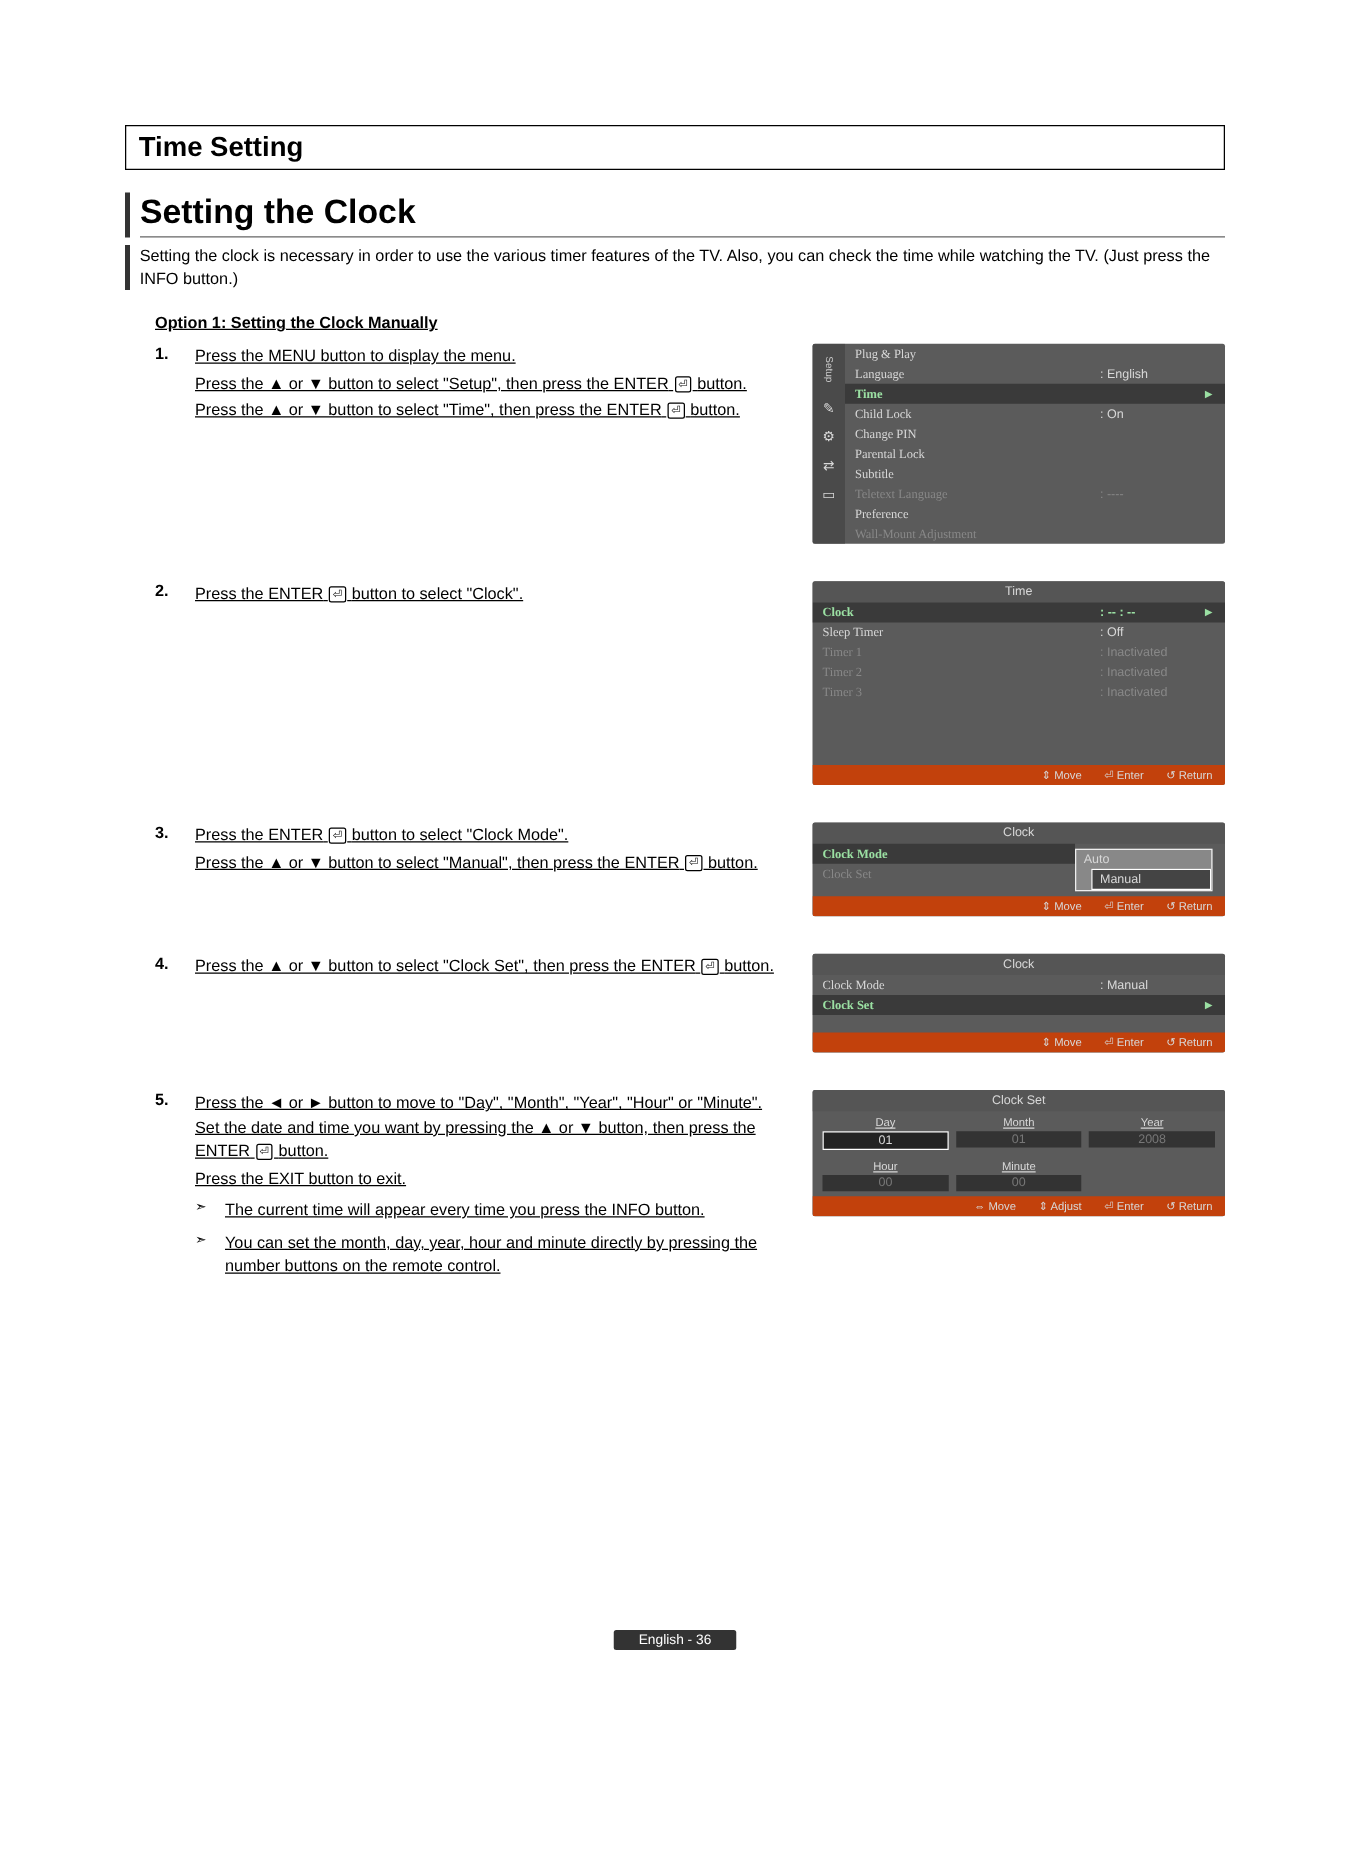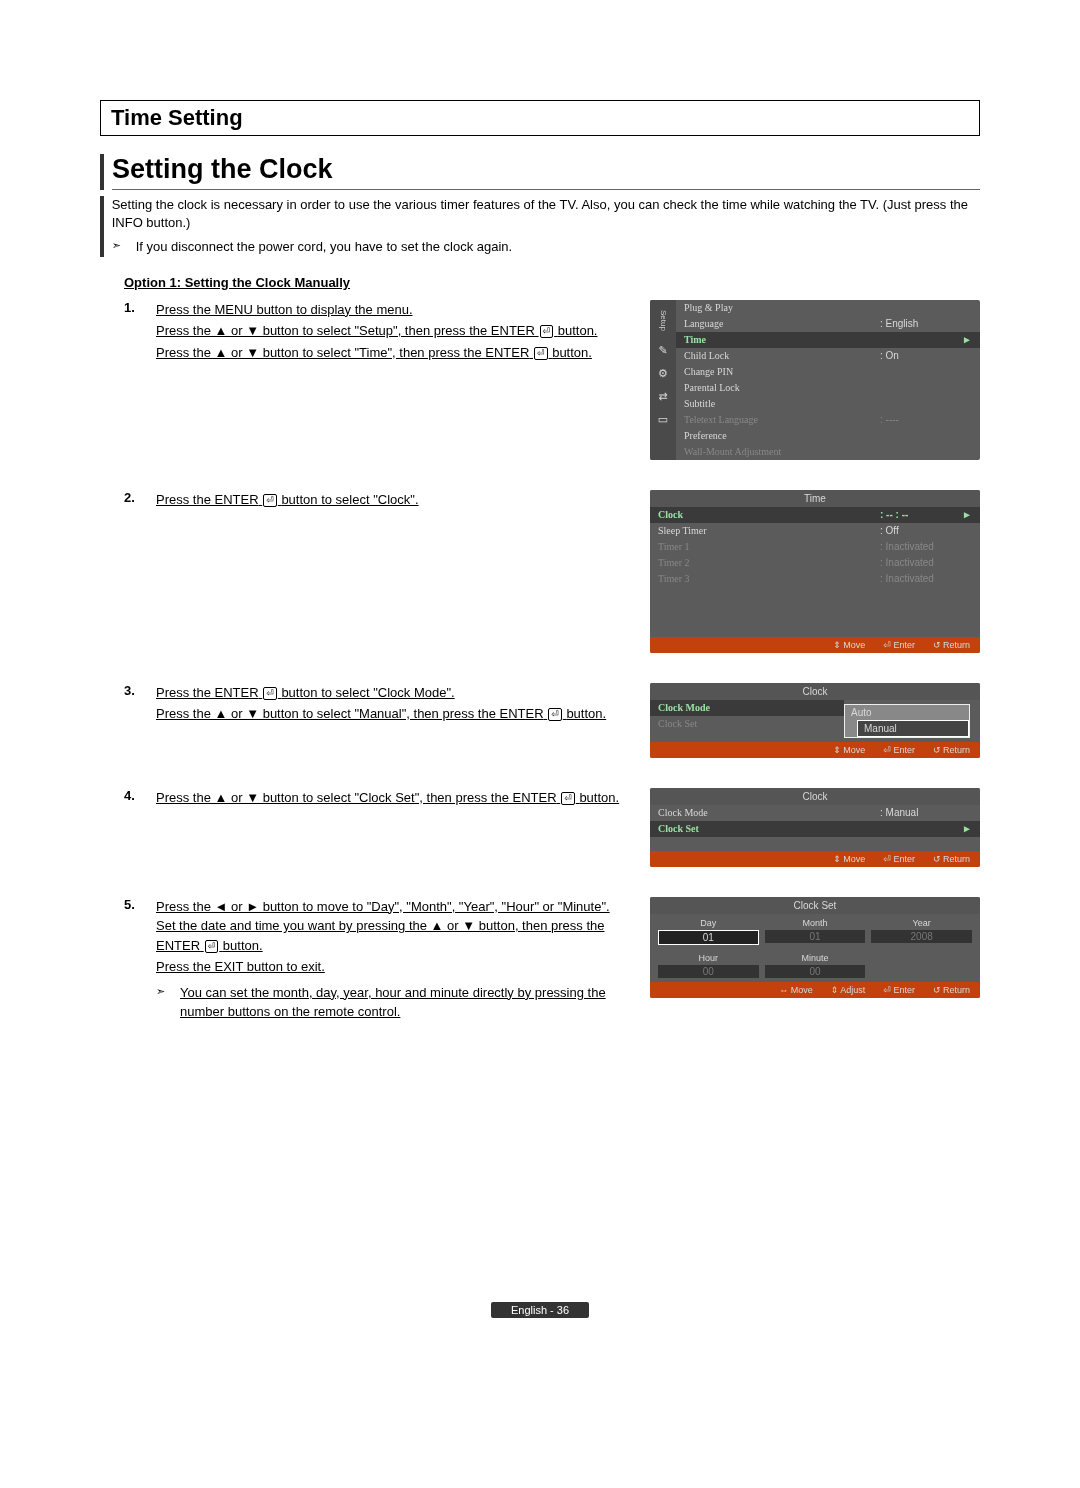--- a/index.html
+++ b/index.html
@@ -33,21 +33,21 @@
   .osd-item .lbl { flex:1;font-family:Liberation Serif, serif; }
   .osd-item .val { width:80px; }
   .osd-item .arrow { width:12px; text-align:right; }
   .osd-footer { display:flex; justify-content:flex-end; gap:18px; background:#c2410c; padding:3px 10px; font-size:9px;}
   .osd-footer span::before { margin-right:3px; }
   .popup { background:#888; border:1px solid #eee; margin:4px 8px 4px 100px; }
   .popup-item { padding:2px 6px; }
   .popup-item.sel { background:#444; border:1px solid #fff;margin-left:12px;}
   .clockset-grid { display:flex; justify-content:space-around; padding:4px 8px; gap:6px;}
   .clockset-col { text-align:center; flex:1;}
-  .clockset-col .h { font-size:9px; margin-bottom:2px;}
+  .clockset-col .h { font-size:9px; margin-bottom:2px;text-decoration:underline;}
   .clockset-col .v { background:#333; padding:1px 0; font-size:10px;}
   .clockset-col .v.sel { border:1px solid #fff; background:#222;}
   .clockset-col .v.dim { color:#777;}
   .footer { text-align:center; margin-top:280px; }
   .footer-pill { display:inline-block; background:#333; color:#fff; font-size:11px; padding:2px 20px; border-radius:2px;}
   .glyph { font-size:9px;}
   .inv-enter{display:inline-block; border:1px solid #000; border-radius:2px; font-size:9px; padding:0 2px; line-height:11px; vertical-align:middle; margin:0 1px;}
 </style>
 </head>
 <body>
@@ -58,21 +58,20 @@
 
 <div class="sub-heading">
   <div class="vbar"></div>
   <div class="sub-title">Setting the Clock</div>
 </div>
 
 <div class="intro-block">
   <div class="intro-bar"></div>
   <div class="intro-text">
     <span>Setting the clock is necessary in order to use the various timer features of the TV. Also, you can check the time while watching the TV. (Just press the INFO button.)</span>
-    <div class="note">If you disconnect the power cord, you have to set the clock again.</div>
   </div>
 </div>
 
 <div class="option-h">Option 1: Setting the Clock Manually</div>
 
 <div class="steps">
 
   <div class="step-row">
     <div class="sn">1.</div>
     <div class="step-text">
@@ -209,21 +208,21 @@
                   <span class="val"></span>
                   <span class="arrow"></span>
                 </div>
                 <div class="osd-item dim">
                   <span class="lbl">Clock Set</span>
                   <span class="val"></span>
                   <span class="arrow"></span>
                 </div>
               </div>
           </div>
-          <div style="width:136px;padding:4px 10px 4px 0;">
+          <div style="width:120px;padding:4px 10px 4px 0;">
             <div class="popup" style="margin:0;">
               <div class="popup-item">Auto</div>
               <div class="popup-item sel">Manual</div>
             </div>
           </div>
         </div>
         <div class="osd-footer">
           <span><span class="glyph">⇕</span> <span>Move</span></span>
           <span><span class="glyph">⏎</span> <span>Enter</span></span>
           <span><span class="glyph">↺</span> <span>Return</span></span>
@@ -260,20 +259,21 @@
         </div>
       </div>
     </div>
   </div>
 
   <div class="step-row">
     <div class="sn">5.</div>
     <div class="step-text">
       <p><span>Press the ◄ or ► button to move to "Day", "Month", "Year", "Hour" or "Minute". Set the date and time you want by pressing the ▲ or ▼ button, then press the ENTER</span> <span class="inv-enter">⏎</span> <span>button.</span></p>
       <p><span>Press the EXIT button to exit.</span></p>
+      <div class="note">The current time will appear every time you press the INFO button.</div>
       <div class="note">You can set the month, day, year, hour and minute directly by pressing the number buttons on the remote control.</div>
     </div>
     <div class="osd">
       <div class="osd-panel">
         <div class="osd-top-title">Clock Set</div>
         <div class="clockset-grid" id="osd5r1">
             <div class="clockset-col">
               <div class="h">Day</div>
               <div class="v sel">01</div>
             </div>

